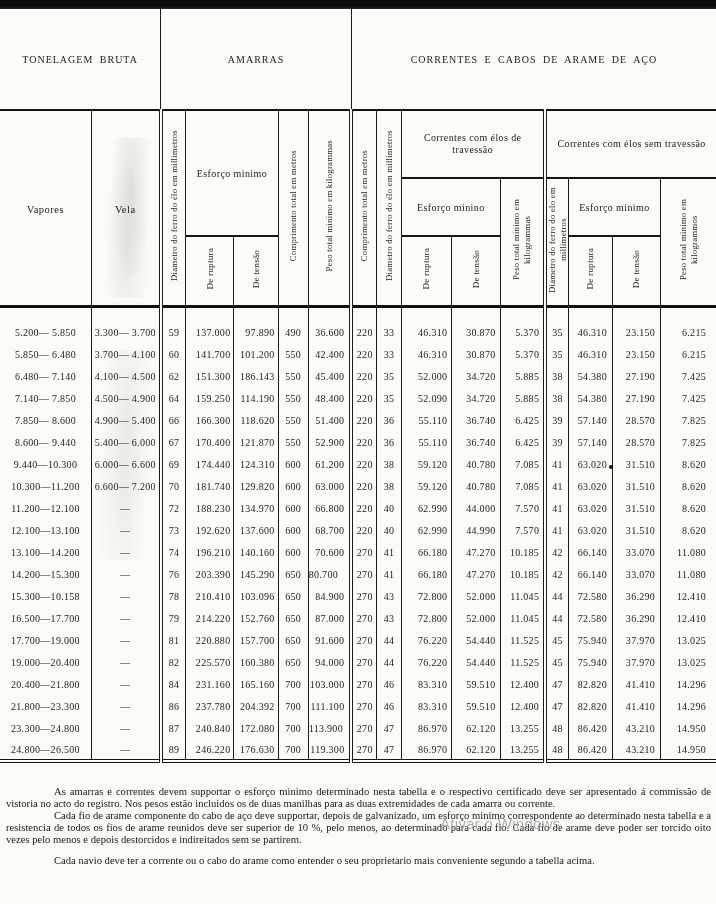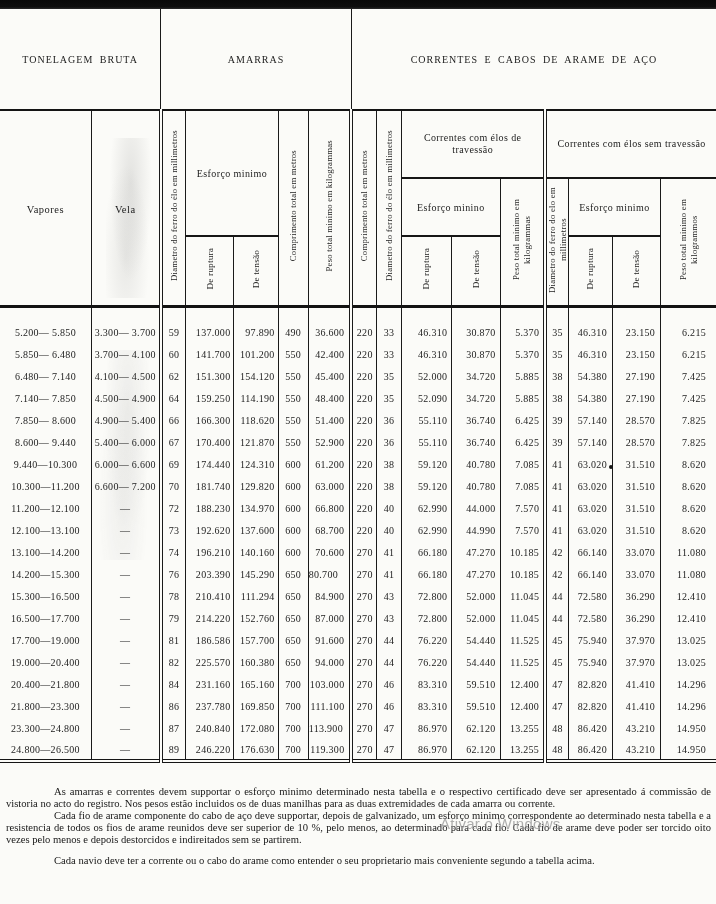--- a/index.html
+++ b/index.html
@@ -185,21 +185,21 @@
           <td class="a-c dbl">35</td>
           <td class="a-r" style="padding-right: 5px;">46.310</td>
           <td class="a-r" style="padding-right: 5px;">23.150</td>
           <td class="a-r" style="padding-right: 10px;">6.215</td>
         </tr>
         <tr>
           <td class="a-c no-l">6.480— 7.140</td>
           <td class="a-c">4.100— 4.500</td>
           <td class="a-c dbl">62</td>
           <td class="a-r" style="padding-right: 3px;">151.300</td>
-          <td class="a-r" style="padding-right: 3px;">154.120</td>
+          <td class="a-r" style="padding-right: 3px;">186.143</td>
           <td class="a-c">550</td>
           <td class="a-r" style="padding-right: 5px;">45.400</td>
           <td class="a-c dbl">220</td>
           <td class="a-c">35</td>
           <td class="a-r" style="padding-right: 4px;">52.000</td>
           <td class="a-r" style="padding-right: 4px;">34.720</td>
           <td class="a-r" style="padding-right: 4px;">5.885</td>
           <td class="a-c dbl">38</td>
           <td class="a-r" style="padding-right: 5px;">54.380</td>
           <td class="a-r" style="padding-right: 5px;">27.190</td>
@@ -361,25 +361,25 @@
           <td class="a-c">41</td>
           <td class="a-r" style="padding-right: 4px;">66.180</td>
           <td class="a-r" style="padding-right: 4px;">47.270</td>
           <td class="a-r" style="padding-right: 4px;">10.185</td>
           <td class="a-c dbl">42</td>
           <td class="a-r" style="padding-right: 5px;">66.140</td>
           <td class="a-r" style="padding-right: 5px;">33.070</td>
           <td class="a-r" style="padding-right: 10px;">11.080</td>
         </tr>
         <tr>
-          <td class="a-c no-l">15.300—16.500</td>
+          <td class="a-c no-l">15.300—10.158</td>
           <td class="a-c">—</td>
           <td class="a-c dbl">78</td>
           <td class="a-r" style="padding-right: 3px;">210.410</td>
-          <td class="a-r" style="padding-right: 3px;">111.294</td>
+          <td class="a-r" style="padding-right: 3px;">103.096</td>
           <td class="a-c">650</td>
           <td class="a-r" style="padding-right: 5px;">84.900</td>
           <td class="a-c dbl">270</td>
           <td class="a-c">43</td>
           <td class="a-r" style="padding-right: 4px;">72.800</td>
           <td class="a-r" style="padding-right: 4px;">52.000</td>
           <td class="a-r" style="padding-right: 4px;">11.045</td>
           <td class="a-c dbl">44</td>
           <td class="a-r" style="padding-right: 5px;">72.580</td>
           <td class="a-r" style="padding-right: 5px;">36.290</td>
@@ -400,21 +400,21 @@
           <td class="a-r" style="padding-right: 4px;">11.045</td>
           <td class="a-c dbl">44</td>
           <td class="a-r" style="padding-right: 5px;">72.580</td>
           <td class="a-r" style="padding-right: 5px;">36.290</td>
           <td class="a-r" style="padding-right: 10px;">12.410</td>
         </tr>
         <tr>
           <td class="a-c no-l">17.700—19.000</td>
           <td class="a-c">—</td>
           <td class="a-c dbl">81</td>
-          <td class="a-r" style="padding-right: 3px;">186.586</td>
+          <td class="a-r" style="padding-right: 3px;">220.880</td>
           <td class="a-r" style="padding-right: 3px;">157.700</td>
           <td class="a-c">650</td>
           <td class="a-r" style="padding-right: 5px;">91.600</td>
           <td class="a-c dbl">270</td>
           <td class="a-c">44</td>
           <td class="a-r" style="padding-right: 4px;">76.220</td>
           <td class="a-r" style="padding-right: 4px;">54.440</td>
           <td class="a-r" style="padding-right: 4px;">11.525</td>
           <td class="a-c dbl">45</td>
           <td class="a-r" style="padding-right: 5px;">75.940</td>
@@ -455,21 +455,21 @@
           <td class="a-c dbl">47</td>
           <td class="a-r" style="padding-right: 5px;">82.820</td>
           <td class="a-r" style="padding-right: 5px;">41.410</td>
           <td class="a-r" style="padding-right: 10px;">14.296</td>
         </tr>
         <tr>
           <td class="a-c no-l">21.800—23.300</td>
           <td class="a-c">—</td>
           <td class="a-c dbl">86</td>
           <td class="a-r" style="padding-right: 3px;">237.780</td>
-          <td class="a-r" style="padding-right: 3px;">169.850</td>
+          <td class="a-r" style="padding-right: 3px;">204.392</td>
           <td class="a-c">700</td>
           <td class="a-r" style="padding-right: 5px;">111.100</td>
           <td class="a-c dbl">270</td>
           <td class="a-c">46</td>
           <td class="a-r" style="padding-right: 4px;">83.310</td>
           <td class="a-r" style="padding-right: 4px;">59.510</td>
           <td class="a-r" style="padding-right: 4px;">12.400</td>
           <td class="a-c dbl">47</td>
           <td class="a-r" style="padding-right: 5px;">82.820</td>
           <td class="a-r" style="padding-right: 5px;">41.410</td>

